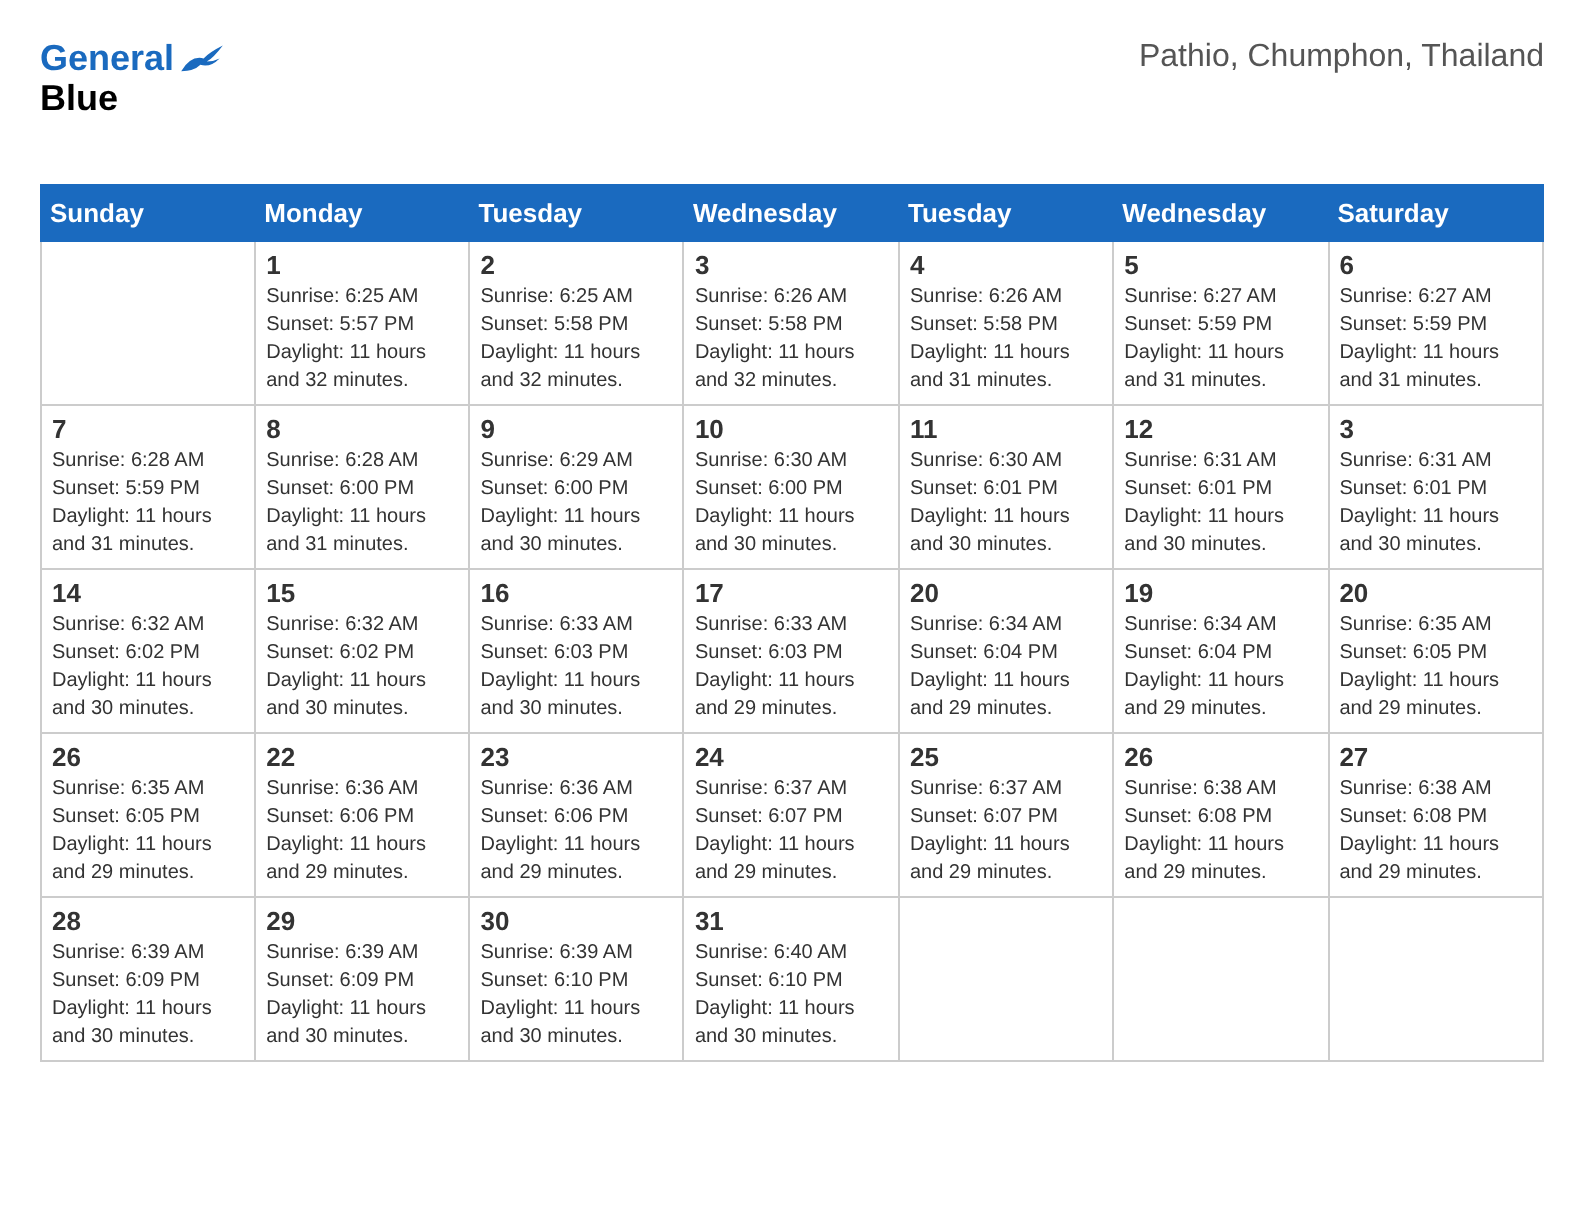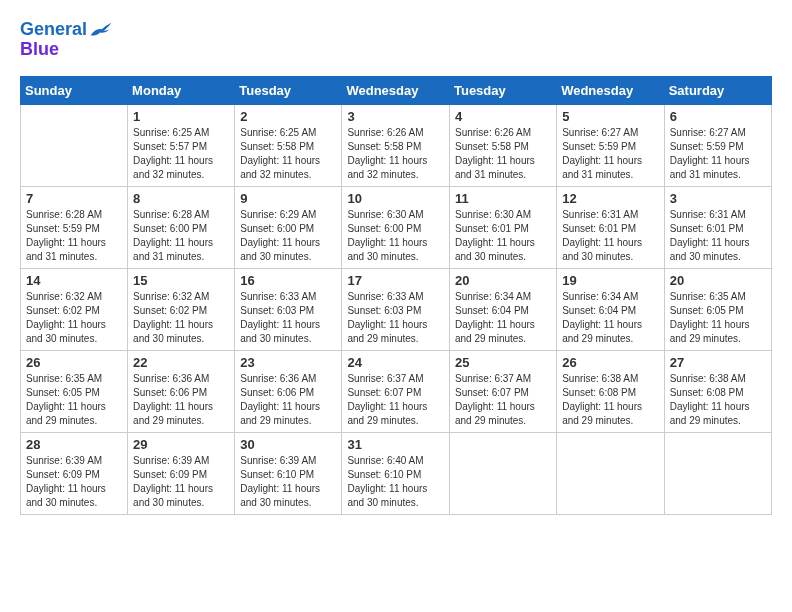--- a/index.html
+++ b/index.html
@@ -7,21 +7,21 @@
       font-family: Arial, sans-serif;
       background: #fff;
       width: 792px;
       min-height: 612px;
       padding: 20px;
     }
     .header-area {
       display: flex;
       justify-content: space-between;
       align-items: flex-start;
-      margin-bottom: 16px;
+      margin-bottom: 32px;
     }
     .logo {
       display: flex;
       align-items: center;
       gap: 0;
     }
     .logo-text {
       font-size: 18px;
       font-weight: bold;
       color: #333;
@@ -93,24 +93,25 @@
   <div class="logo">
     <div>
       <div style="display:flex;align-items:center;">
         <span class="logo-text">
           <span>General</span>
         </span>
         <svg class="logo-icon" viewBox="0 0 30 22" xmlns="http://www.w3.org/2000/svg">
           <path d="M2,18 Q8,8 16,10 Q20,6 28,2 Q22,10 18,12 Q22,12 26,10 Q20,16 14,14 Q10,18 2,18Z" fill="#1a6abf"></path>
         </svg>
       </div>
-      <span class="logo-text" style="color:#6d28d9;">Blue</span>
+      <span class="logo-text" style="color:#000000;">Blue</span>
     </div>
   </div>
   <div class="title-area">
+    <div class="location">Pathio, Chumphon, Thailand</div>
   </div>
 </div>
 
 <table class="calendar">
   <thead>
     <tr>
     <th>Sunday</th>
         <th>Monday</th>
         <th>Tuesday</th>
         <th>Wednesday</th>

